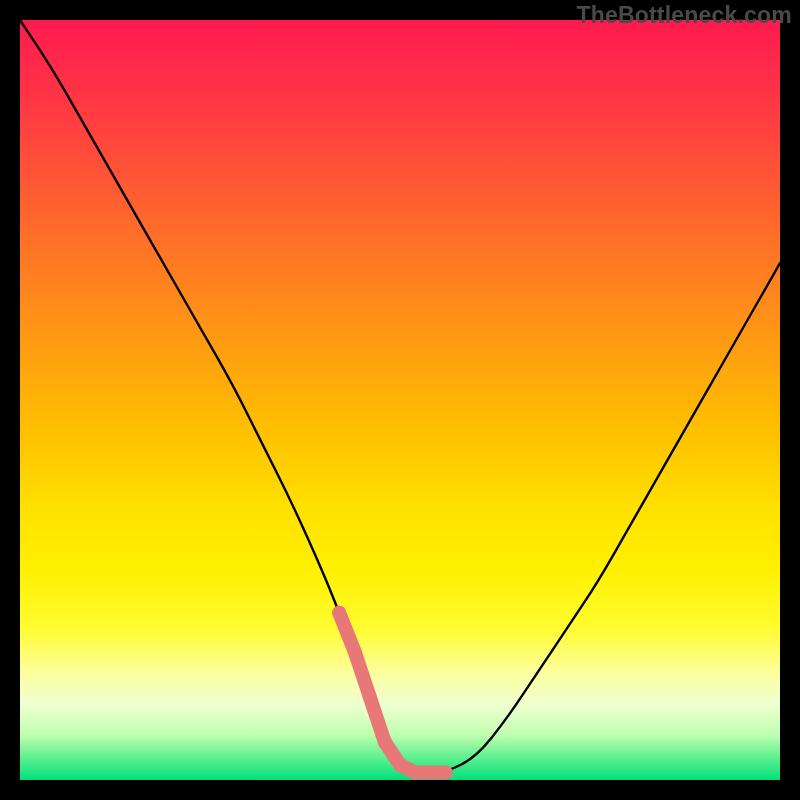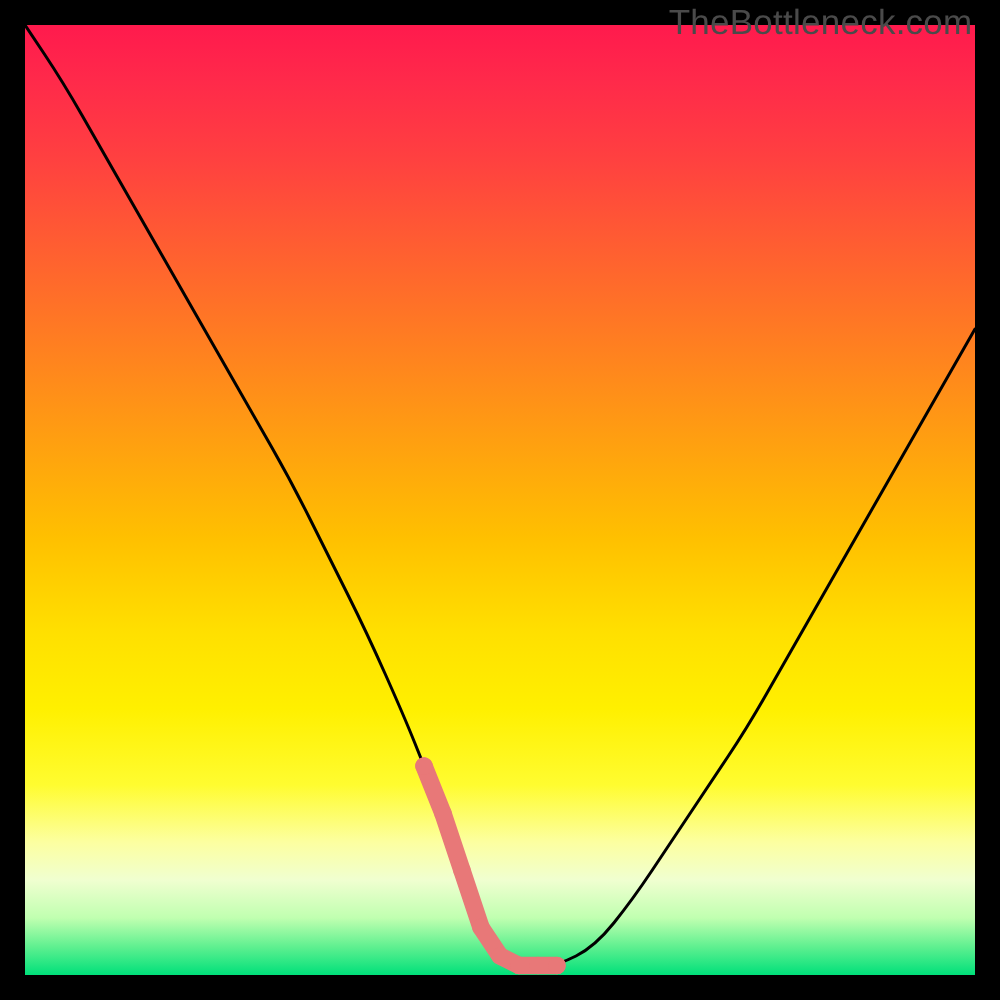--- a/index.html
+++ b/index.html
@@ -37,24 +37,24 @@
       #fcffa0 86%,
       #f0ffd0 90%,
       #c0ffb0 94%,
       #60f090 97%,
       #00e07a 100%
     );
   }
   .watermark {
     position: absolute;
     top: 2px;
-    right: 22px;
+    right: 8px;
     color: #4a4a4a;
-    font-size: 28px;
-    font-weight: 400;
+    font-size: 23px;
+    font-weight: 700;
     letter-spacing: 0.2px;
     z-index: 5;
   }
   .svg-overlay {
     position: absolute;
     left: 20px;
     top: 20px;
     width: 760px;
     height: 760px;
     z-index: 4;

